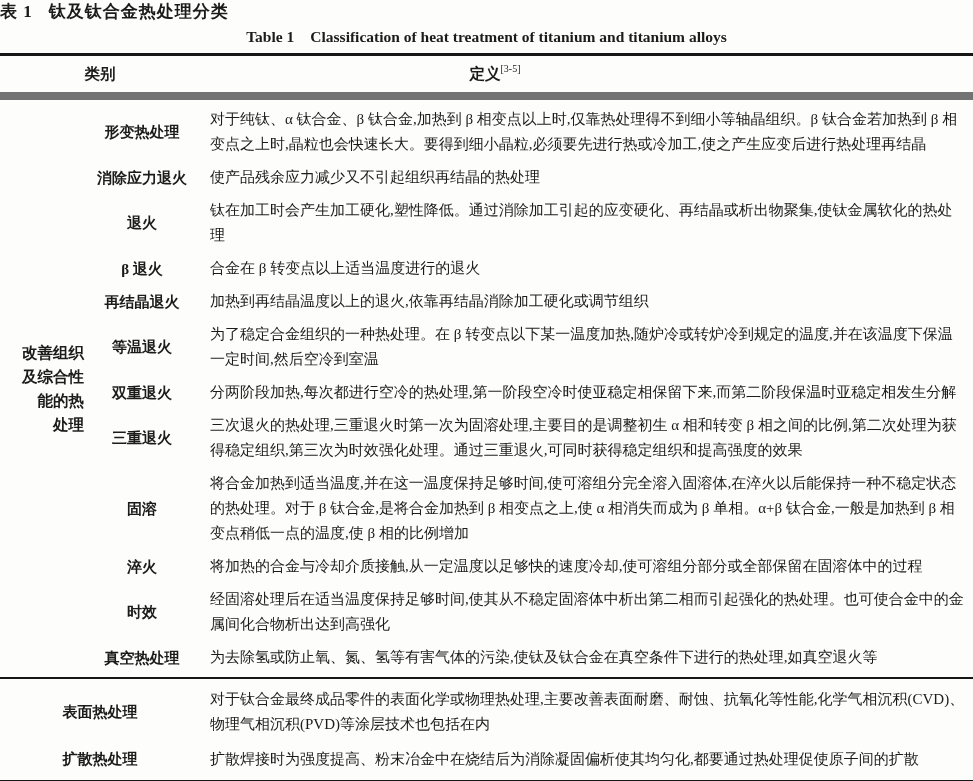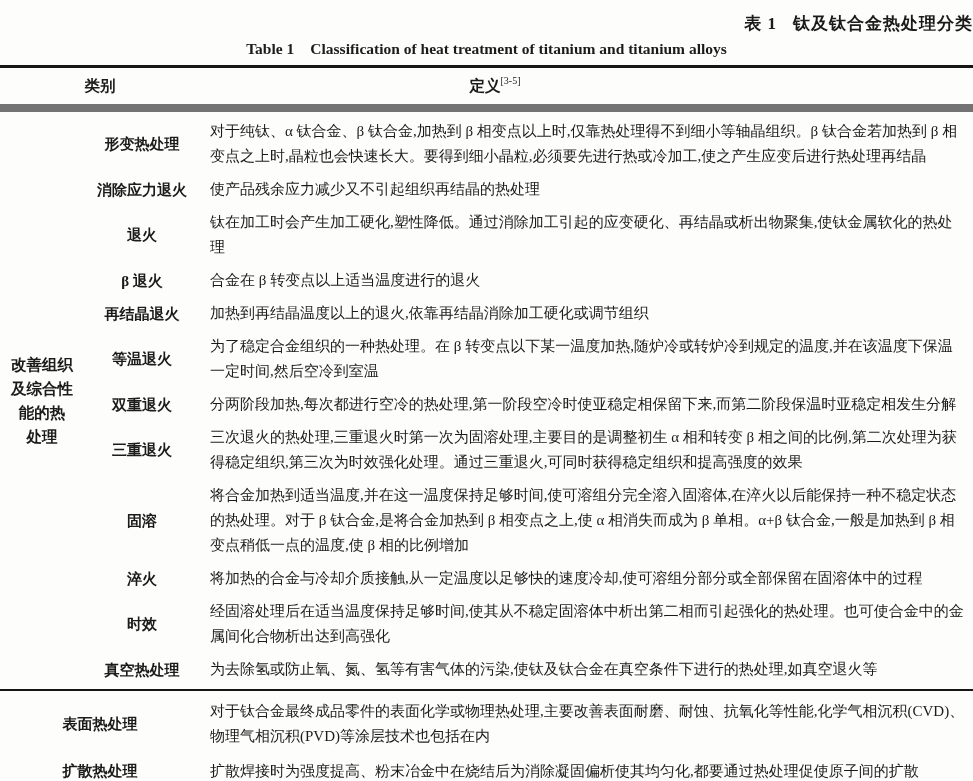--- a/index.html
+++ b/index.html
@@ -2,42 +2,42 @@
 <html><head>
 <meta charset="utf-8">
 <style>
   html,body { margin:0; padding:0; background:#ffffff; }
   .page {
     width:973px; height:781px; box-sizing:border-box;
     background:#fdfdfb; color:#1b1b1b; overflow:hidden;
     font-family:"Liberation Serif","DejaVu Serif",serif;
   }
   .title-zh {
-    text-align:right; font-weight:bold; font-size:17px;
-    padding-top:12px; letter-spacing:1px;
+    text-align:left; font-weight:bold; font-size:17px;
+    padding-top:0; letter-spacing:1px;
   }
   .title-en {
     text-align:center; font-weight:bold; font-size:15.5px; margin-top:5px;
   }
   .t-prefix { margin-right:16px; }
   .tbl { margin-top:7px; border-top:3px solid #161616; border-bottom:4px solid #161616; }
   .thead { position:relative; height:36px; border-bottom:8px solid #737373; }
   .th-cat {
     position:absolute; left:0; top:50%; transform:translateY(-50%);
     width:200px; text-align:center; font-weight:bold; font-size:15.5px;
   }
   .th-def {
     position:absolute; left:0; right:0; top:50%; transform:translateY(-50%);
     text-align:center; font-weight:bold; font-size:15.5px;padding-left:17px;
   }
   .th-def sup { font-size:10px; font-weight:normal; }
   .tbody-group { display:flex; border-bottom:2px solid #161616; padding:3px 0; }
   .glabel {
     width:84px; display:flex; flex-direction:column; justify-content:center;
-    align-items:center; font-weight:bold; font-size:15.5px; line-height:24px;
+    align-items:flex-end; font-weight:bold; font-size:15.5px; line-height:24px;
     flex-shrink:0;
   }
   .grows { flex:1; display:flex; flex-direction:column; }
   .row { display:flex; padding:4px 0; }
   .cat {
     width:116px; flex-shrink:0; display:flex; align-items:center;
     justify-content:center; font-weight:bold; font-size:15px; text-align:center;
     line-height:22px;
   }
   .def { flex:1; font-size:15px; line-height:25px; padding:0 8px 0 10px; }

